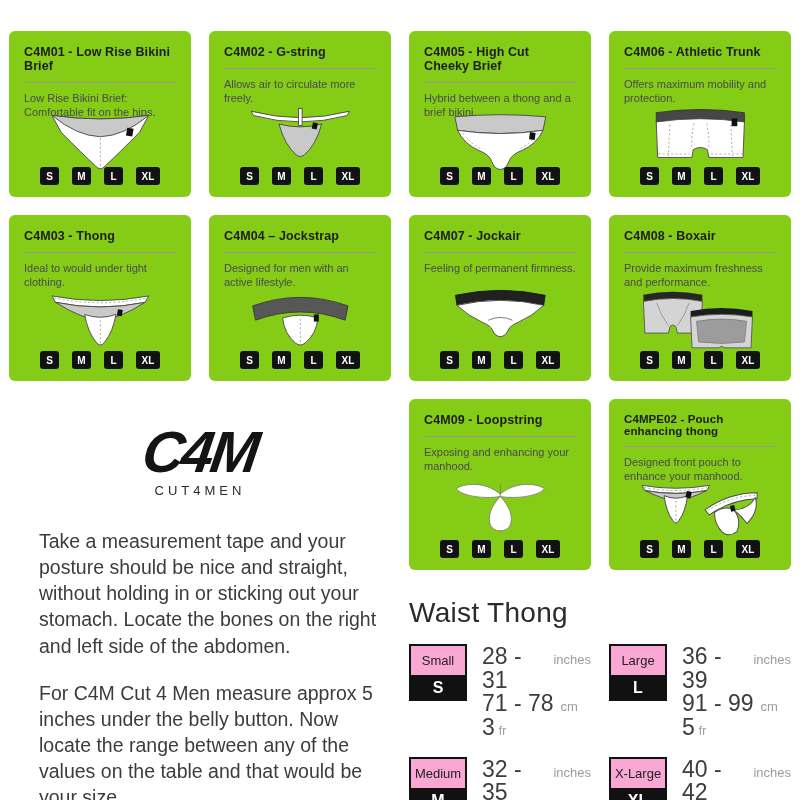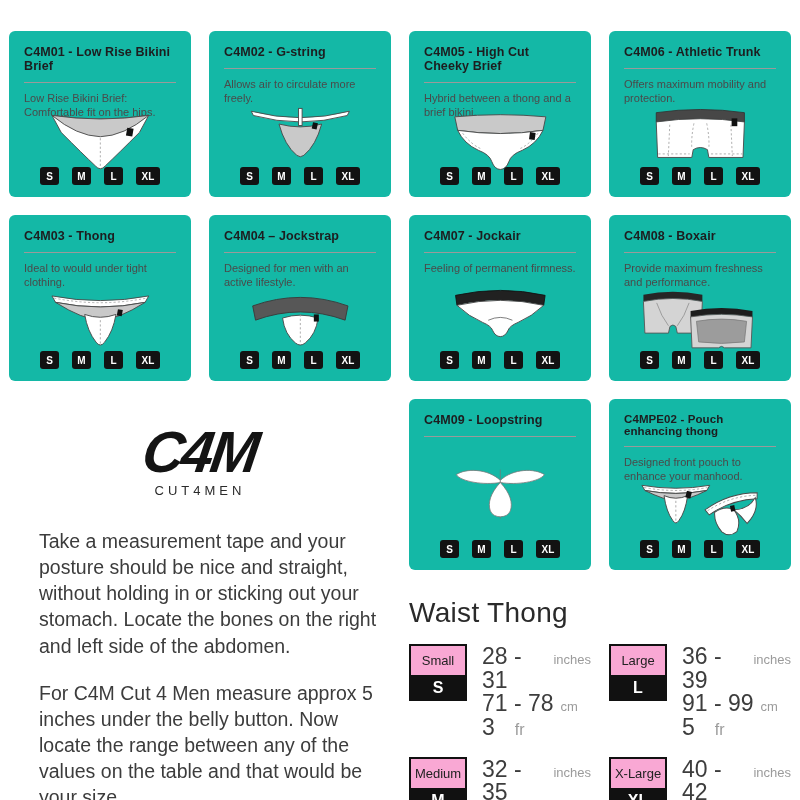--- a/index.html
+++ b/index.html
@@ -8,21 +8,21 @@
     width:800px; height:800px; overflow:hidden;
     font-family:"Liberation Sans", sans-serif;
     color:#1e1e1e;
   }
   .page { width:800px; height:800px; padding:31px 9px 0 9px; }
 
   
   .grid4 { display:grid; grid-template-columns:repeat(4,182px); gap:18px; }
   .grid2 { display:grid; grid-template-columns:repeat(2,182px); gap:18px; }
   .card {
-    background:#14b8a6; border-radius:6px; height:166px;
+    background:#84cc16; border-radius:6px; height:166px;
     padding:14px 15px 12px 15px; display:flex; flex-direction:column;
   }
   .card.tall { height:171px; }
   .card h3 { font-size:12.5px; font-weight:bold; color:#1d1d1f; letter-spacing:0.1px; }
   .card .rule { border:none; border-top:1px solid #9a9a9a; margin:9px 0 8px 0; }
   .card p { font-size:11px; line-height:1.3; color:#4a4a4a; }
   .illus { flex:1; display:flex; align-items:center; justify-content:center; min-height:0; }
   .illus svg { height:64px; }
   .sizes { display:flex; justify-content:center; gap:13px; margin-top:4px; }
   .size-btn {
@@ -64,21 +64,21 @@
     font-size:13px; color:#222;
   }
   .size-box .abbr {
     background:#111; color:#fff; height:26px; font-weight:bold; font-size:16px;
     display:flex; align-items:center; justify-content:center;
   }
   .nums { padding-top:1px; }
   .num-line { display:flex; align-items:baseline; line-height:1.03; }
   .num { font-size:23px; color:#3d3d3d; }
   .unit { font-size:13px; color:#9b9b9b; margin-left:7px; }
-  .unit.fr { font-size:16px; margin-left:20px; }
+  .unit.fr { font-size:12px; margin-left:4px; }
 
   
   .ln { stroke:#4a4a4a; stroke-width:1.3; }
   .dash { stroke:#8f8f8f; stroke-width:1; stroke-dasharray:3,3; fill:none; }
 </style>
 </head>
 <body>
 
 <div class="page">
 
@@ -267,20 +267,21 @@
         <p>For C4M Cut 4 Men measure approx 5 inches under the belly button. Now locate the range between any of the values on the table and that would be your size.</p>
       </div>
     </div>
 
     <div class="right-col">
       <div class="grid2">
 
         <div class="card tall">
           <h3>C4M09 - Loopstring</h3>
           <hr class="rule">
+          <p>Exposing and enhancing your manhood.</p>
           <div class="illus">
             <svg viewBox="0 0 150 90">
               <line x1="75" y1="15" x2="75" y2="84" stroke="#777" stroke-width="1"></line>
               <path d="M75,30 C57,13 26,13 13,22 C20,32 52,37 75,33 Z" fill="#fff" stroke="#777" stroke-width="1.1"></path>
               <path d="M75,30 C93,13 124,13 137,22 C130,32 98,37 75,33 Z" fill="#fff" stroke="#777" stroke-width="1.1"></path>
               <path d="M75,33 C61,48 57,62 61,73 C65,84 85,84 89,73 C93,62 89,48 75,33 Z" fill="#fff" stroke="#777" stroke-width="1.1"></path>
             </svg>
           </div>
           <div class="sizes">
             <button class="size-btn">S</button>

